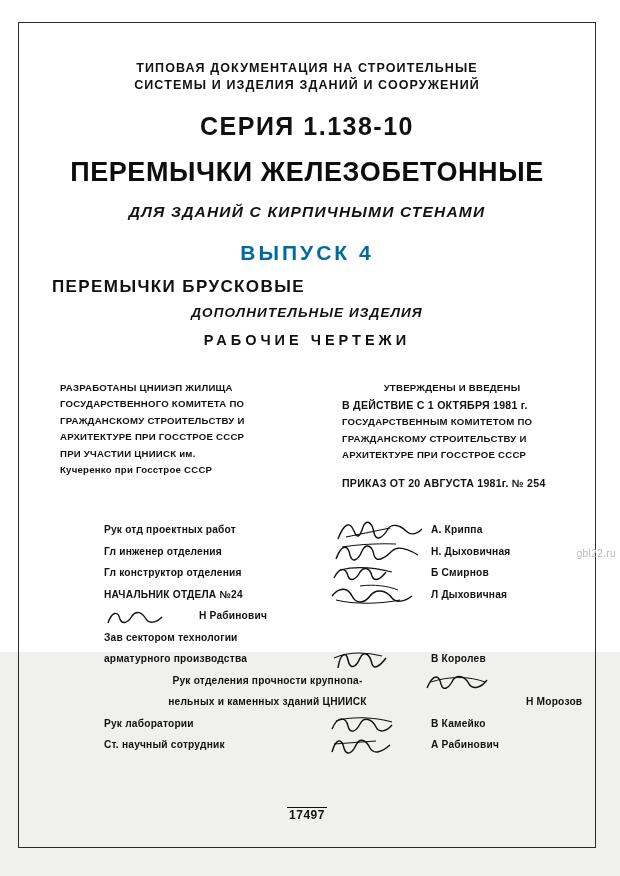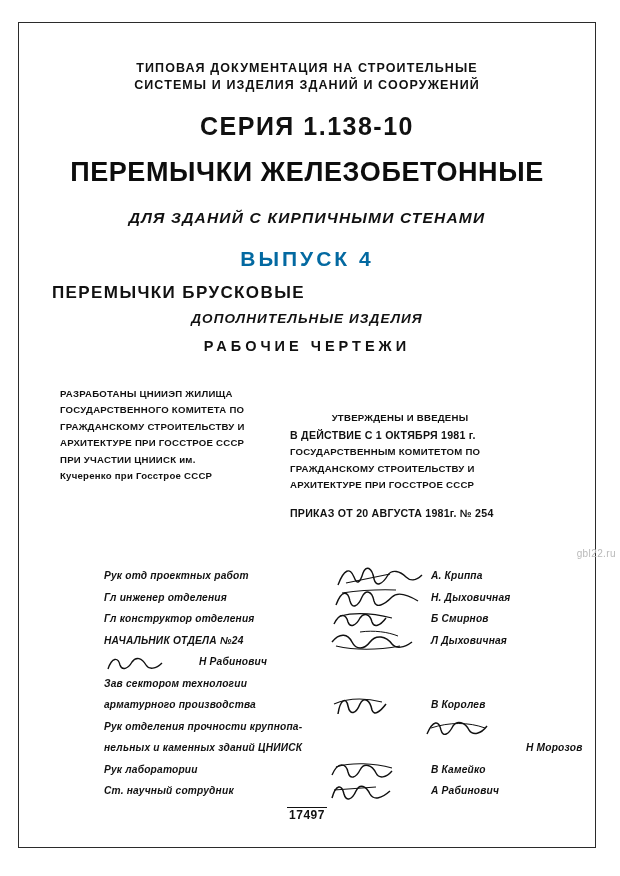--- a/index.html
+++ b/index.html
@@ -9,21 +9,21 @@
   }
   body {
     width: 620px;
     height: 876px;
     overflow: hidden;
     font-family: "Liberation Sans", sans-serif;
   }
   .page {
     position: relative;
     width: 620px;
-    height: 876px;
+    height: 652px;
     background: #ffffff;
     box-sizing: border-box;
   }
   .sheet-border {
     position: absolute;
     left: 18px;
     top: 22px;
     width: 578px;
     height: 826px;
     border: 1px solid #2b2b2b;
@@ -61,21 +61,21 @@
     font-size: 27px;
     letter-spacing: 0.6px;
     margin-top: 16px;
     color: #0d0d0d;
   }
   .subtitle {
     text-align: center;
     font-weight: bold;
     font-size: 15.5px;
     letter-spacing: 1.2px;
-    margin-top: 21px;
+    margin-top: 15px;
     font-style: italic;
     color: #111;
   }
   .issue {
     text-align: center;
     font-weight: bold;
     font-size: 21px;
     letter-spacing: 3px;
     margin-top: 20px;
     color: #0369a1;
@@ -100,52 +100,50 @@
   .drawings {
     text-align: center;
     font-weight: bold;
     font-size: 14.5px;
     letter-spacing: 4px;
     margin-top: 12px;
     color: #111;
   }
   .block-row {
     display: flex;
-    justify-content: flex-start;
+    justify-content: space-between;
     margin-top: 32px;
   }
   .dev-block {
     width: 230px;
     font-size: 9.6px;
     font-weight: bold;
     line-height: 1.72;
     letter-spacing: 0.25px;
     color: #111;
     padding-left: 8px;
   }
   .appr-block {
     width: 220px;
     font-size: 9.6px;
     font-weight: bold;
     line-height: 1.72;
     letter-spacing: 0.25px;
     color: #111;
-    margin-top: 24px;
   }
   .appr-block .big {
     font-size: 10.6px;
   }
   .appr-block .center1 { text-align: center; }
   .appr-block .order { margin-top: 10px; }
 
   .signs {
     position: relative;
-    margin-top: 48px;
+    margin-top: 32px;
     padding-left: 52px;
-    font-style: italic;
   }
   .sign-row {
     position: relative;
     display: flex;
     align-items: flex-start;
     height: 21.5px;
     font-size: 10.2px;
     font-weight: bold;
     letter-spacing: 0.2px;
     color: #111;
@@ -164,20 +162,21 @@
   }
   .scribble svg { position: absolute; left: -6px; top: -7px; }
   .person {
     flex: 1;
     white-space: nowrap;
   }
   .wide-role {
     width: 327px;
     flex: 0 0 327px;
     white-space: nowrap;
+    text-align: center;
   }
   .docnum {
     position: absolute;
     left: 0;
     right: 0;
     bottom: 26px;
     text-align: center;
     font-size: 12px;
     font-weight: bold;
     letter-spacing: 0.5px;

